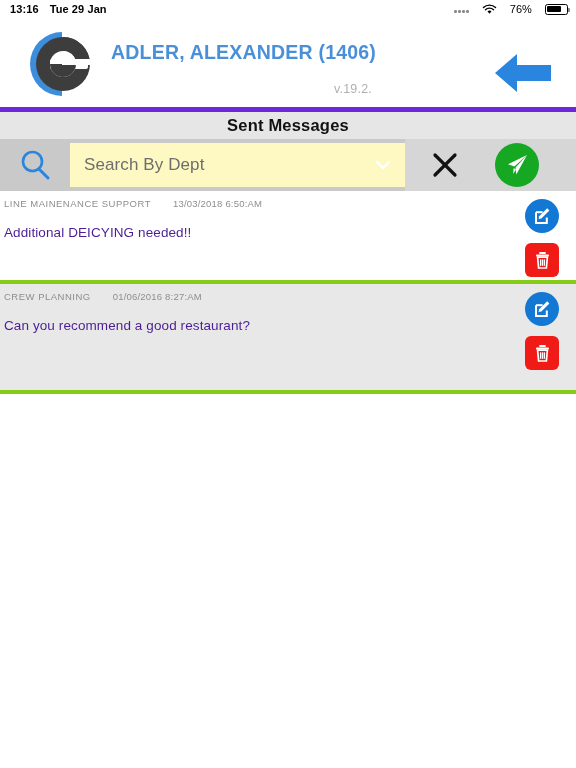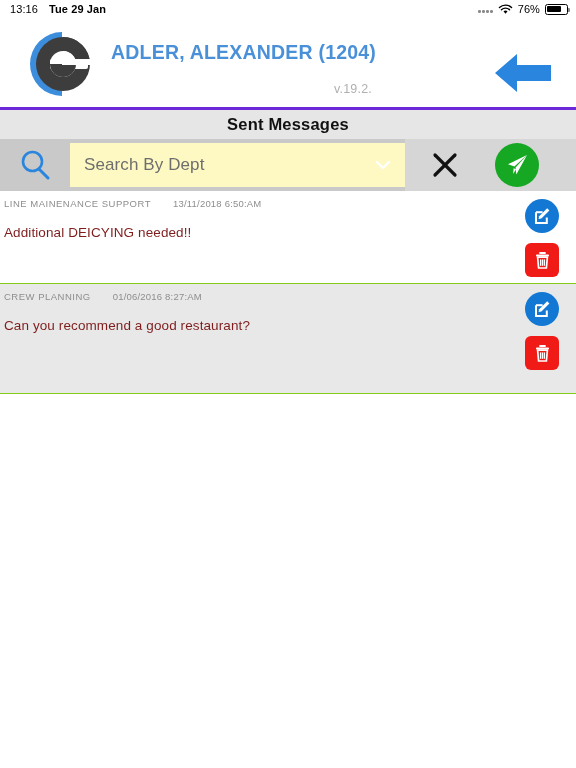--- a/index.html
+++ b/index.html
@@ -17,27 +17,27 @@
     height: 18px;
     width: 100%;
     background: #ffffff;
     display: flex;
     align-items: center;
     padding: 0 8px 0 10px;
     font-size: 11px;
     color: #000000;
     letter-spacing: 0.1px;
   }
-  .sb-time { font-weight: 400; }
+  .sb-time { font-weight: 700; }
   .sb-date { margin-left: 11px; font-weight: 700; }
   .sb-right {
     margin-left: auto;
     display: flex;
     align-items: center;
-    gap: 5px;
+    gap: 13px;
   }
   .sb-dots { display: flex; align-items: flex-end; gap: 1.5px; height: 7px; }
   .sb-dots i {
     display: block;
     width: 2.5px; height: 2.5px;
     background: #8a8a8a;
     border-radius: 50%;
   }
   .sb-wifi { width: 15px; height: 11px; display: block; }
   .sb-batt-pct { font-size: 11px; }
@@ -100,21 +100,21 @@
     top: 32px;
     width: 62px; height: 46px;
   }
   .backarrow svg { display: block; width: 100%; height: 100%; }
 
   
   .titlebar {
     height: 32px;
     width: 100%;
     background: #e6e6e6;
-    border-top: 3px solid #6d28d9;
+    border-top: 5px solid #6d28d9;
     display: flex;
     align-items: center;
     justify-content: center;
   }
   .titlebar .t {
     font-size: 16.5px;
     font-weight: bold;
     color: #111111;
     letter-spacing: 0.2px;
   }
@@ -189,21 +189,21 @@
   .tb-send svg { width: 26px; height: 26px; display: block; }
 
   
   .list { width: 100%; background: #ffffff; }
 
   .msg {
     position: relative;
     width: 100%;
     height: 93px;
     padding: 7px 0 0 4px;
-    border-bottom: 1px solid #84cc16;
+    border-bottom: 4px solid #84cc16;
   }
   .msg.alt { background: #e8e8e8; height: 110px; }
   .msg.first { background: #ffffff; }
 
   .msg-meta {
     display: flex;
     align-items: baseline;
     height: 14px;
   }
   .msg-dept {
@@ -214,21 +214,21 @@
   }
   .msg-date {
     font-size: 9.5px;
     color: #8e8e8e;
     margin-left: 22px;
     letter-spacing: 0.2px;
   }
   .msg-body {
     margin-top: 13px;
     font-size: 13.5px;
-    color: #7f1d1d;
+    color: #4c1d95;
     letter-spacing: 0.1px;
   }
 
   .msg-actions {
     position: absolute;
     right: 17px;
     top: 8px;
     display: flex;
     flex-direction: column;
     align-items: center;
@@ -291,21 +291,21 @@
       <rect x="28" y="31" width="38" height="10" rx="2" fill="#ffffff"></rect>
       <path d="M41 9 A27 27 0 0 1 68 36 L41 36 Z" fill="#3d3d3d"></path>
       <circle cx="41" cy="36" r="13" fill="#ffffff"></circle>
       <path d="M41 23 A13 13 0 0 1 54 36 L41 36 Z" fill="#ffffff"></path>
       <path d="M54 36 A13 13 0 0 1 41 49 A13 13 0 0 1 28 36 Z" fill="#3d3d3d"></path>
       <rect x="40" y="31" width="28" height="6" fill="#ffffff"></rect>
     </svg>
   </div>
 
   <div class="headtitle">
-    <span>ADLER, ALEXANDER (1204)</span>
+    <span>ADLER, ALEXANDER (1406)</span>
   </div>
 
   <div class="version">v.19.2.</div>
 
   <div class="backarrow">
     <svg viewBox="0 0 62 46">
       <path d="M3 23 L25 4 L25 15 L59 15 L59 31 L25 31 L25 42 Z" fill="#2a85de"></path>
     </svg>
   </div>
 </div>
@@ -345,21 +345,21 @@
       </svg>
     </div>
   </div>
 </div>
 
 <div class="list">
 
   <div class="msg first">
     <div class="msg-meta">
       <span class="msg-dept">LINE MAINENANCE SUPPORT</span>
-      <span class="msg-date">13/11/2018 6:50:AM</span>
+      <span class="msg-date">13/03/2018 6:50:AM</span>
     </div>
     <div class="msg-body">Additional DEICYING needed!!</div>
     <div class="msg-actions">
       <div class="btn-edit">
         <svg viewBox="0 0 19 19">
           <path d="M3 5.2 L3 16 L13.8 16 L13.8 10.6" fill="none" stroke="#ffffff" stroke-width="2"></path>
           <path d="M3 5.2 L9.6 5.2" fill="none" stroke="#ffffff" stroke-width="2"></path>
           <path d="M8.4 11.4 L16.4 3.4 L14.2 1.2 L6.2 9.2 L5.6 12 Z" fill="#ffffff"></path>
         </svg>
       </div>

